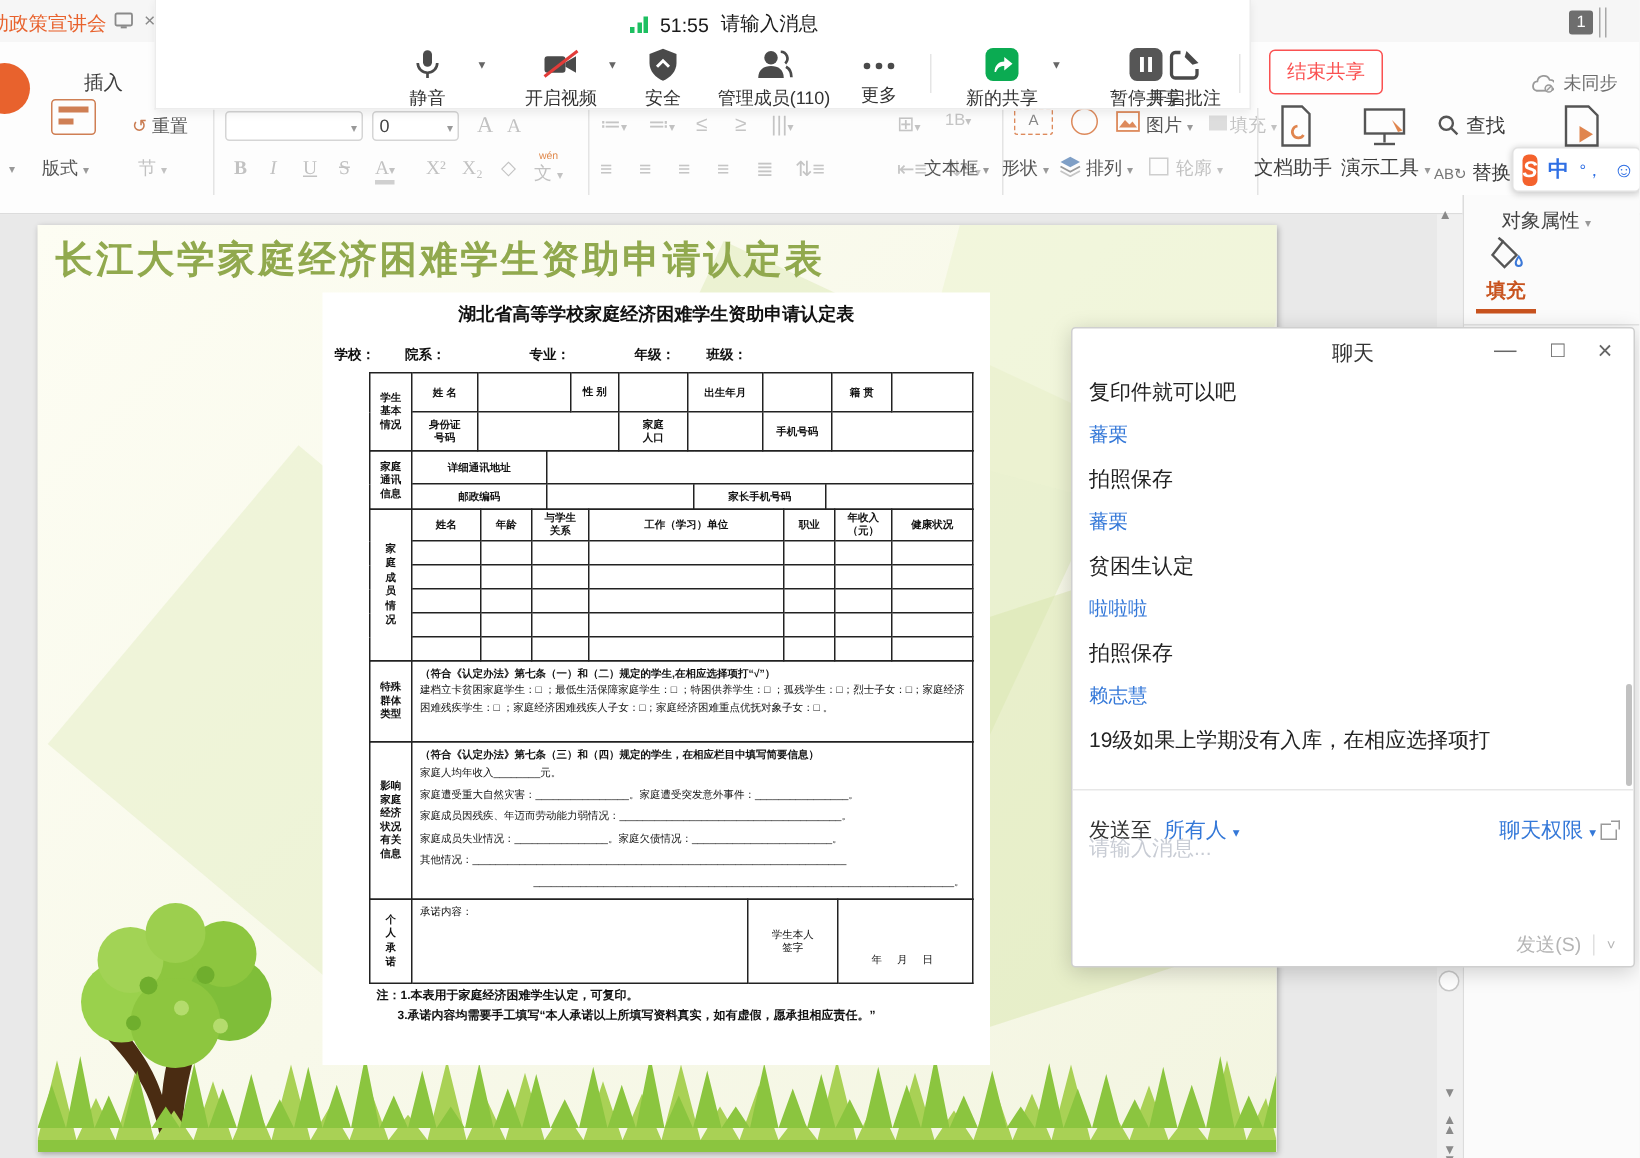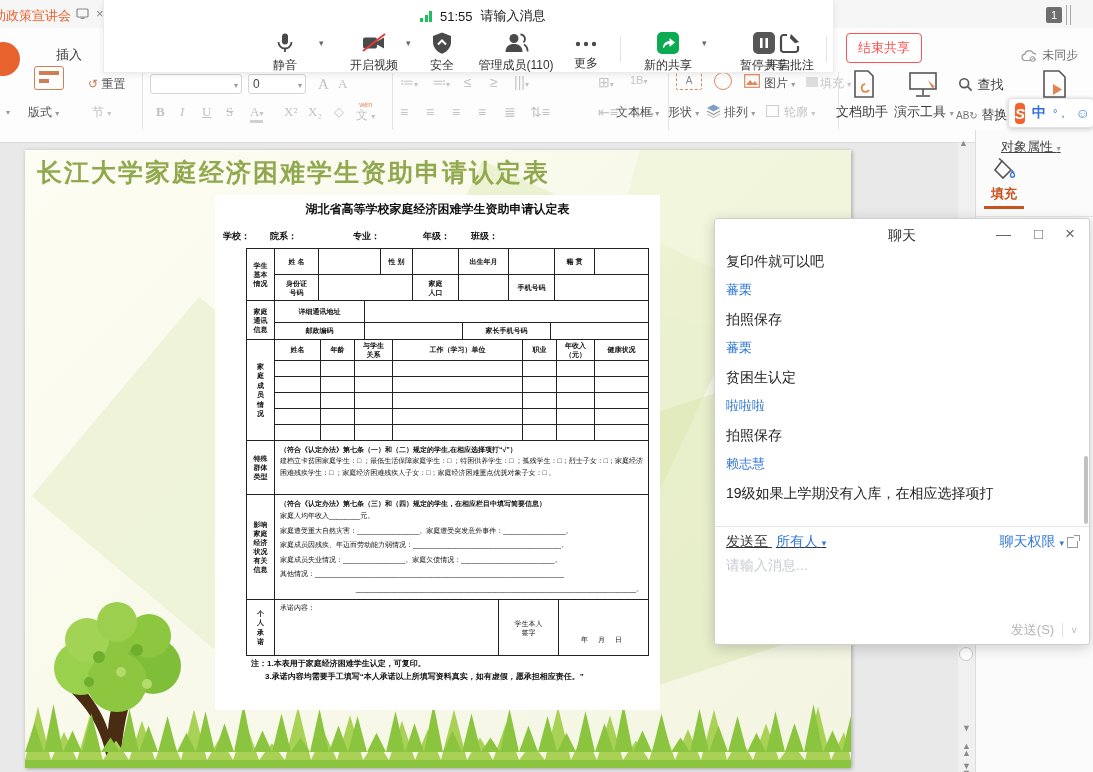--- a/index.html
+++ b/index.html
@@ -83,39 +83,39 @@
   .secbody { font-weight:normal; line-height:12px; text-align:justify; }
   .ecoline { font-weight:normal; line-height:14.5px; white-space:nowrap; overflow:hidden; }
   .notes { position:absolute; left:36px; font-size:8px; font-weight:bold; line-height:13px; }
   .notes div+div { margin-left:14px; }
 
   
   .scrollstrip { position:absolute; left:958px; top:143px; width:17px; height:629px; background:#f0f0f0; }
   .thumb { position:absolute; left:1px; top:504px; width:14px; height:14px; border-radius:50%; background:#fff; border:1px solid #c8c8c8; }
   .navbtn { position:absolute; left:0; width:17px; text-align:center; color:#8a8a8a; font-size:9px; line-height:7px; cursor:pointer; }
   .rpanel { position:absolute; left:975px; top:130px; width:118px; height:642px; background:#fbfbfb; border-left:1px solid #dcdcdc; }
-  .rpanel-title { position:absolute; left:25px; top:8px; font-size:13px; color:#444;text-decoration:underline; }
+  .rpanel-title { position:absolute; left:25px; top:8px; font-size:13px; color:#444; }
   .fill-tab { position:absolute; left:8px; top:28px; width:40px; text-align:center; cursor:pointer; }
   .fill-tab .flabel { font-size:13px; color:#c8531f; font-weight:bold; margin-top:3px; }
   .fill-tab .funder { height:3px; background:#c8531f; margin-top:3px; }
   .rdivider { position:absolute; left:0; top:86px; width:118px; height:1px; background:#e4e4e4; }
   .collapse-arrow { position:absolute; left:959px; top:138px; color:#8a8a8a; font-size:9px; }
 
   
   .chat { position:absolute; left:714px; top:218px; width:376px; height:427px; background:#fff; border:1px solid #cfcfcf;
           border-radius:3px; box-shadow:0 3px 14px rgba(0,0,0,.18); z-index:60; }
   .chat-header { position:relative; height:30px; }
   .chat-title { position:absolute; width:100%; text-align:center; top:8px; font-size:14px; color:#333; }
   .chat-ctl { position:absolute; top:6px; font-size:15px; color:#666; cursor:pointer; line-height:18px; }
   .chat-msgs { position:absolute; left:11px; top:34px; width:352px; }
   .cm-text { font-size:14px; color:#222; line-height:16px; margin-bottom:13px; white-space:nowrap; }
   .cm-name { font-size:13px; color:#3478d8; line-height:16px; margin-bottom:13px; }
   .chat-scroll { position:absolute; left:369px; top:237px; width:4px; height:68px; background:#c1c1c1; border-radius:2px; }
   .chat-divider { position:absolute; left:0; top:307px; width:100%; height:1px; background:#e7e7e7; }
-  .chat-foot-row { position:absolute; left:11px; top:314px; width:352px; font-size:14px; color:#333;text-decoration:underline; }
+  .chat-foot-row { position:absolute; left:11px; top:326px; width:352px; font-size:14px; color:#333; }
   .blue { color:#3478d8; }
   .bcaret { font-size:9px; color:#3478d8; }
   .popout { display:inline-block; width:11px; height:11px; border:1px solid #9a9a9a; position:relative; margin-left:3px; vertical-align:middle; }
   .popout::after { content:""; position:absolute; right:-3px; top:-3px; width:5px; height:5px; border-top:1px solid #9a9a9a; border-right:1px solid #9a9a9a; background:#fff; }
   .chat-input { position:absolute; left:11px; top:338px; width:352px; }
   .chat-input textarea { width:350px; height:58px; border:none; outline:none; resize:none; font-family:"Liberation Sans",sans-serif;
                          font-size:14px; color:#333; background:transparent; }
   .chat-input textarea::placeholder { color:#c8ccd4; }
   .send-row { position:absolute; right:12px; top:402px; font-size:13px; color:#b5b5b5; display:flex; align-items:center; gap:8px; }
   .send-sep { width:1px; height:14px; background:#e0e0e0; }

